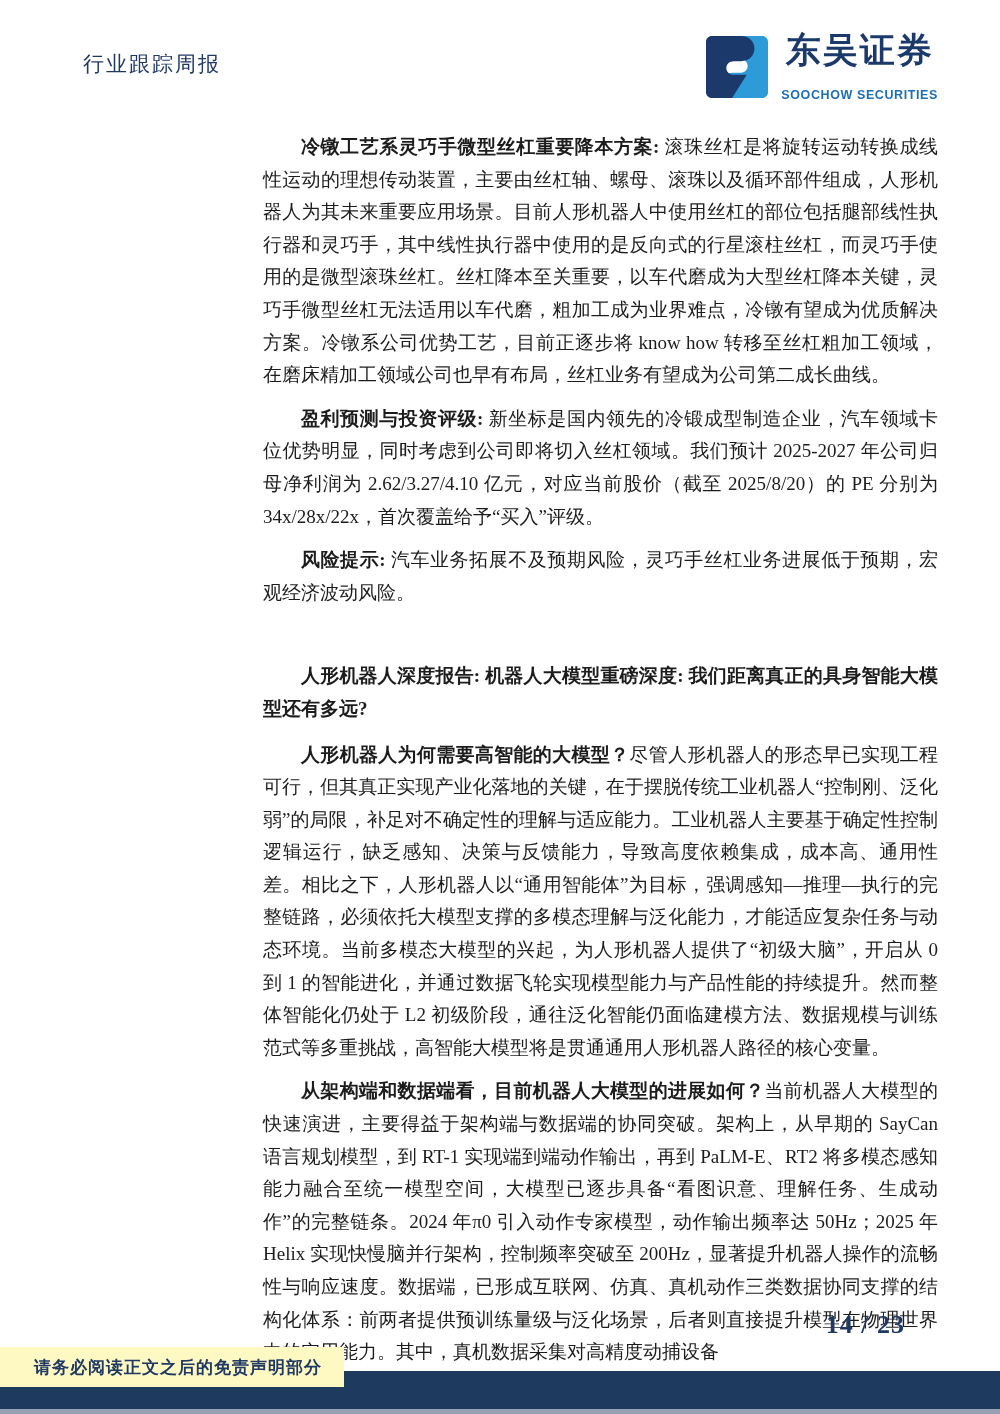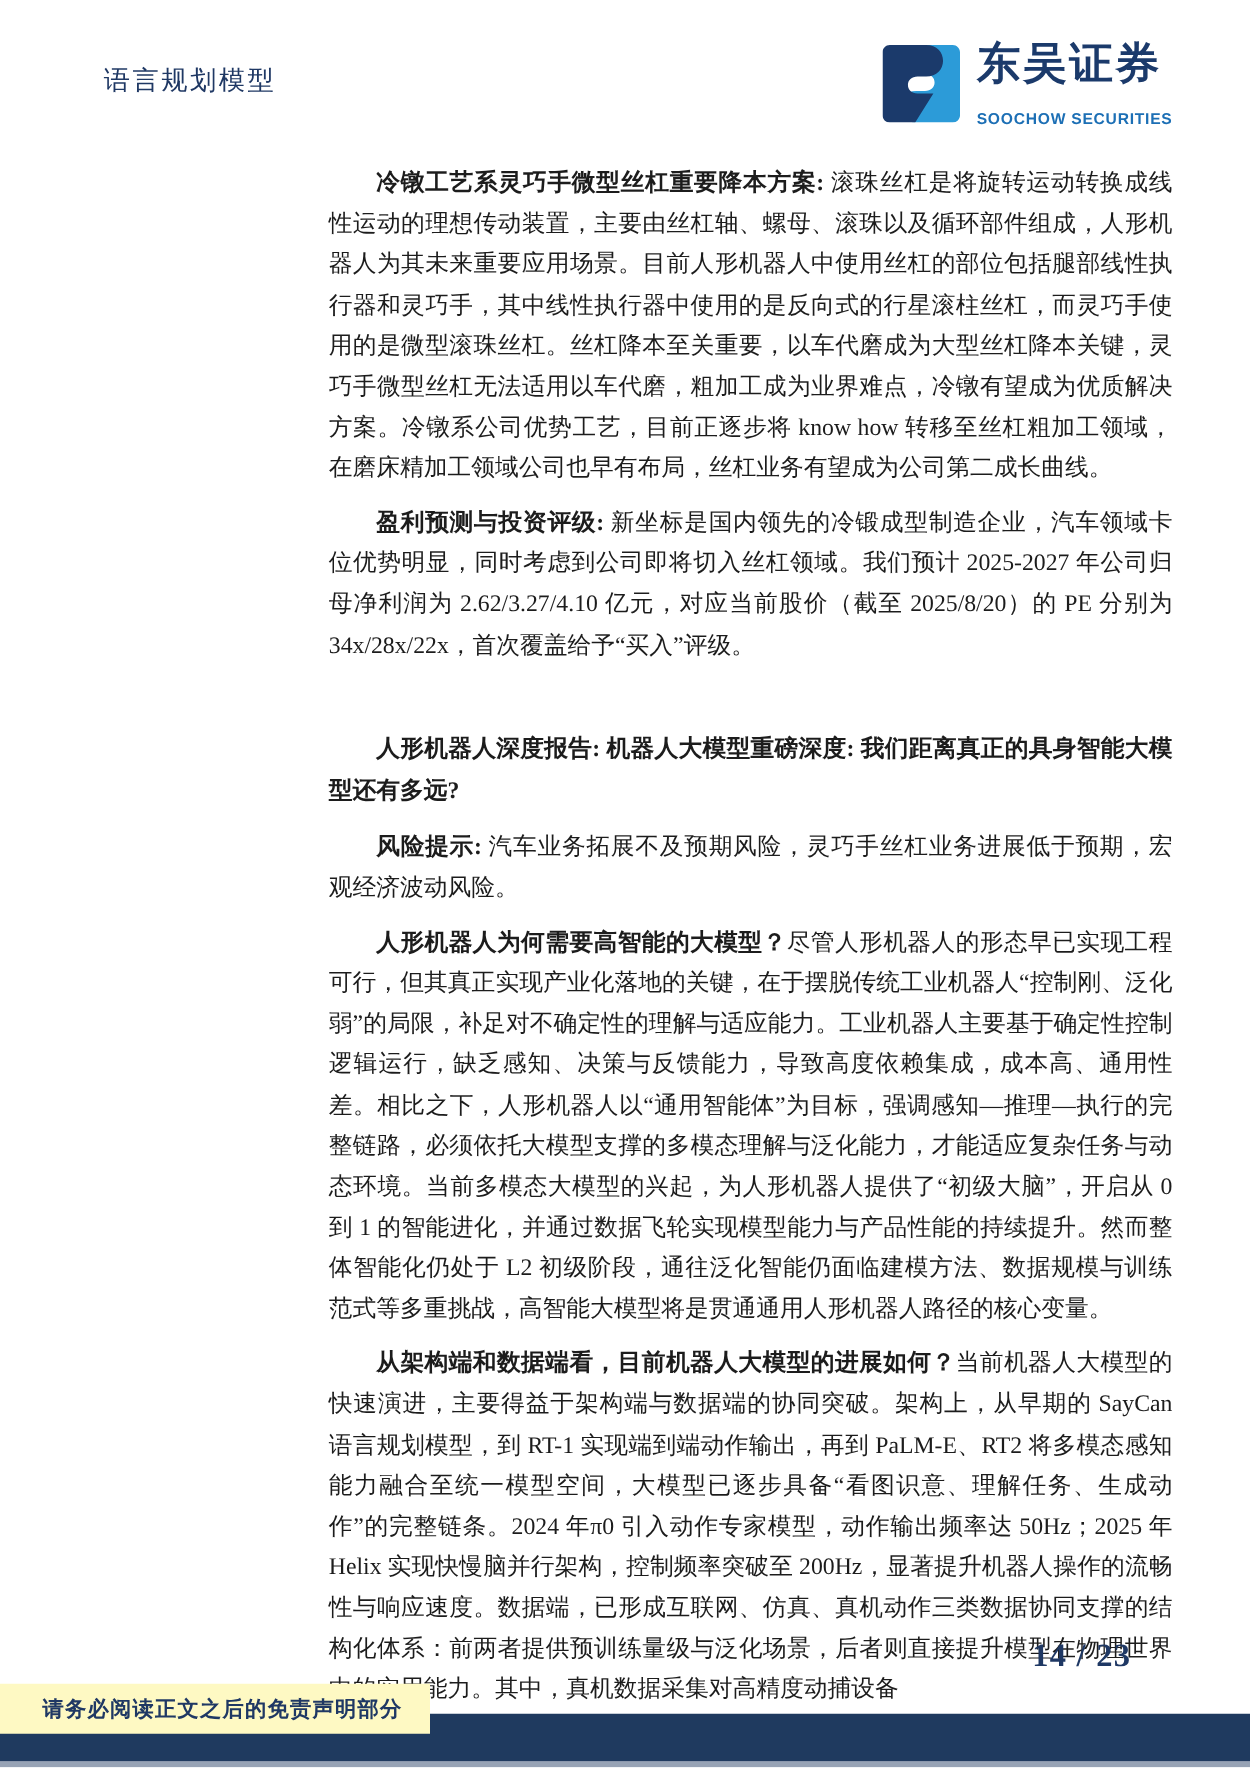--- a/index.html
+++ b/index.html
@@ -11,21 +11,21 @@
   
   .report-type {
     position:absolute; left:83px; top:50px;
     font-size:21px; color:#1F3864; letter-spacing:2px;
   }
   .brand {
     position:absolute; top:33px; right:62px;
     display:flex; align-items:center; gap:13px;
   }
   .logo { width:62px; height:62px; display:block; }
-  .brand-text { display:flex; flex-direction:column; align-items:flex-start; }
+  .brand-text { display:flex; flex-direction:column; align-items:center; }
   .brand-cn {
     font-size:35px; font-weight:bold; color:#1B3A6B;
     line-height:1.05; letter-spacing:2px; white-space:nowrap;
   }
   .brand-en {
     font-family:"Liberation Sans", sans-serif;
     font-size:12.5px; font-weight:bold; color:#1C6FB5;
     letter-spacing:0.6px; margin-top:18px; white-space:nowrap;
   }
 
@@ -60,41 +60,41 @@
   .bottom-edge {
     position:absolute; left:0; bottom:0; width:1000px; height:5px;
     background:#97A3B5; z-index:1;
   }
 </style>
 </head>
 <body>
 
 <div class="page">
 
-  <div class="report-type">语言规划模型</div>
+  <div class="report-type">行业跟踪周报</div>
 
   <div class="brand">
     <svg class="logo" viewBox="0 0 64 64" aria-hidden="true">
       <path fill="#2C9BD8" d="M58 64 H28 C19 64 14 58 14 51 C14 44 19 38 28 38 H35 C40 38 43 35 43 31 C43 27 40 24 35 24 H22 L37 0 H58 C61.3 0 64 2.7 64 6 V58 C64 61.3 61.3 64 58 64 Z"></path>
       <path fill="#1B3A6B" d="M6 0 H36 C45 0 50 6 50 13 C50 20 45 26 36 26 H29 C24 26 21 29 21 33 C21 37 24 40 29 40 H42 L27 64 H6 C2.7 64 0 61.3 0 58 V6 C0 2.7 2.7 0 6 0 Z"></path>
     </svg>
     <div class="brand-text">
       <div class="brand-cn">东吴证券</div>
       <div class="brand-en">SOOCHOW SECURITIES</div>
     </div>
   </div>
 
   <main class="content">
     <p class="para"><b class="lead">冷镦工艺系灵巧手微型丝杠重要降本方案: </b><span>滚珠丝杠是将旋转运动转换成线性运动的理想传动装置，主要由丝杠轴、螺母、滚珠以及循环部件组成，人形机器人为其未来重要应用场景。目前人形机器人中使用丝杠的部位包括腿部线性执行器和灵巧手，其中线性执行器中使用的是反向式的行星滚柱丝杠，而灵巧手使用的是微型滚珠丝杠。丝杠降本至关重要，以车代磨成为大型丝杠降本关键，灵巧手微型丝杠无法适用以车代磨，粗加工成为业界难点，冷镦有望成为优质解决方案。冷镦系公司优势工艺，目前正逐步将 know how 转移至丝杠粗加工领域，在磨床精加工领域公司也早有布局，丝杠业务有望成为公司第二成长曲线。</span></p>
 
     <p class="para"><b class="lead">盈利预测与投资评级: </b><span>新坐标是国内领先的冷锻成型制造企业，汽车领域卡位优势明显，同时考虑到公司即将切入丝杠领域。我们预计 2025-2027 年公司归母净利润为 2.62/3.27/4.10 亿元，对应当前股价（截至 2025/8/20）的 PE 分别为 34x/28x/22x，首次覆盖给予“买入”评级。</span></p>
 
+    <p class="para"><b class="lead">风险提示: </b><span>汽车业务拓展不及预期风险，灵巧手丝杠业务进展低于预期，宏观经济波动风险。</span></p>
+
     <p class="para heading">人形机器人深度报告: 机器人大模型重磅深度: 我们距离真正的具身智能大模型还有多远?</p>
-
-    <p class="para"><b class="lead">风险提示: </b><span>汽车业务拓展不及预期风险，灵巧手丝杠业务进展低于预期，宏观经济波动风险。</span></p>
 
     <p class="para"><b class="lead">人形机器人为何需要高智能的大模型？</b><span>尽管人形机器人的形态早已实现工程可行，但其真正实现产业化落地的关键，在于摆脱传统工业机器人“控制刚、泛化弱”的局限，补足对不确定性的理解与适应能力。工业机器人主要基于确定性控制逻辑运行，缺乏感知、决策与反馈能力，导致高度依赖集成，成本高、通用性差。相比之下，人形机器人以“通用智能体”为目标，强调感知—推理—执行的完整链路，必须依托大模型支撑的多模态理解与泛化能力，才能适应复杂任务与动态环境。当前多模态大模型的兴起，为人形机器人提供了“初级大脑”，开启从 0 到 1 的智能进化，并通过数据飞轮实现模型能力与产品性能的持续提升。然而整体智能化仍处于 L2 初级阶段，通往泛化智能仍面临建模方法、数据规模与训练范式等多重挑战，高智能大模型将是贯通通用人形机器人路径的核心变量。</span></p>
 
     <p class="para"><b class="lead">从架构端和数据端看，目前机器人大模型的进展如何？</b><span>当前机器人大模型的快速演进，主要得益于架构端与数据端的协同突破。架构上，从早期的 SayCan 语言规划模型，到 RT-1 实现端到端动作输出，再到 PaLM-E、RT2 将多模态感知能力融合至统一模型空间，大模型已逐步具备“看图识意、理解任务、生成动作”的完整链条。2024 年π0 引入动作专家模型，动作输出频率达 50Hz；2025 年 Helix 实现快慢脑并行架构，控制频率突破至 200Hz，显著提升机器人操作的流畅性与响应速度。数据端，已形成互联网、仿真、真机动作三类数据协同支撑的结构化体系：前两者提供预训练量级与泛化场景，后者则直接提升模型在物理世界中的实用能力。其中，真机数据采集对高精度动捕设备</span></p>
   </main>
 
   <div class="page-num">14  /  23</div>
   <div class="institute">东吴证券研究所</div>
 
   <div class="disclaimer">

